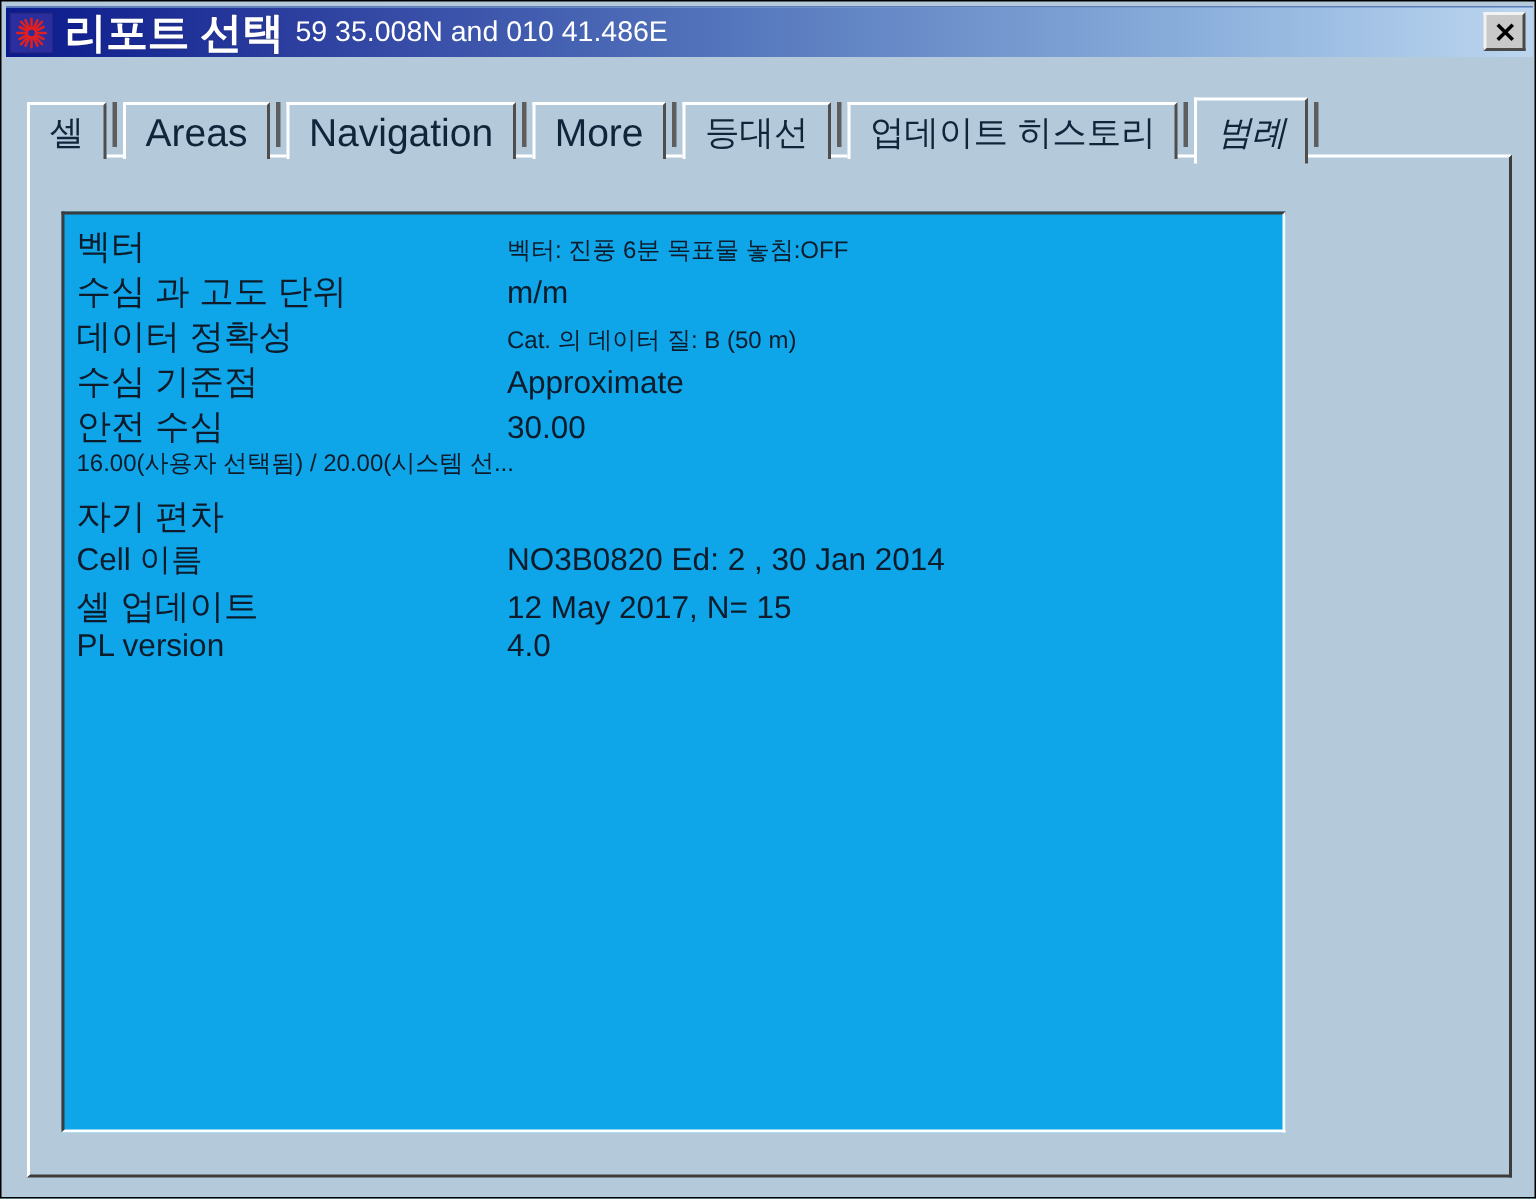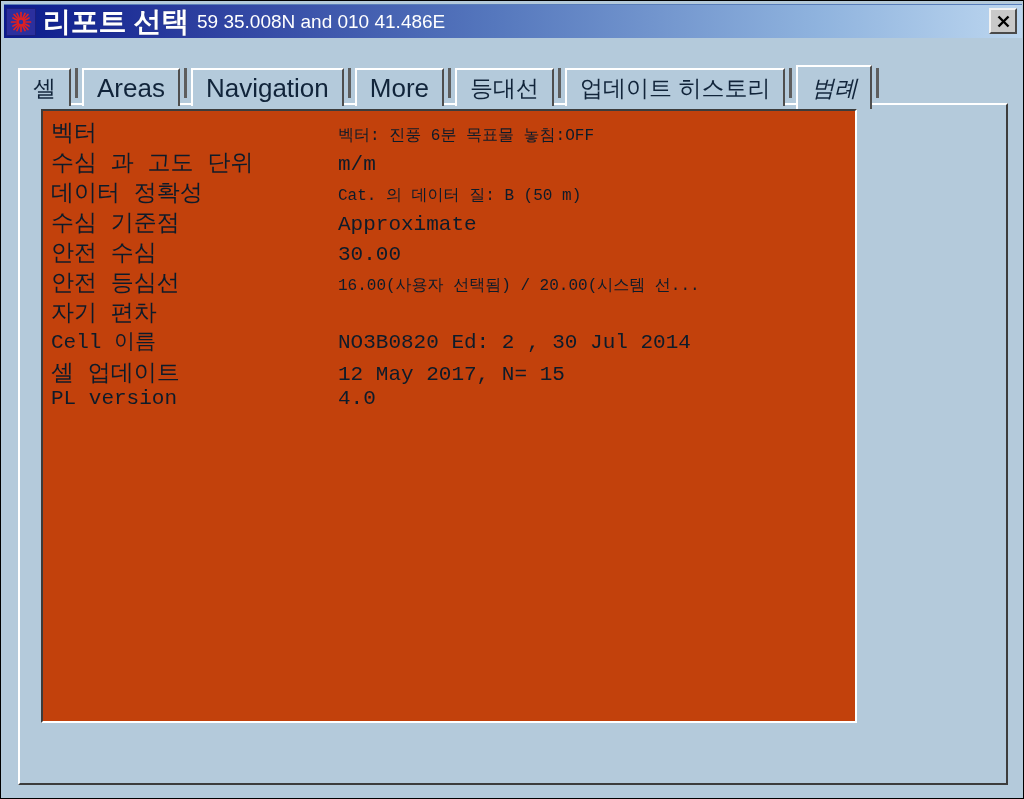--- a/index.html
+++ b/index.html
@@ -146,31 +146,30 @@
     border-left: 2px solid #ffffff;
     border-right: 2px solid #3c3c3c;
     border-bottom: 2px solid #3c3c3c;
     z-index: 2;
   }
 
   
   #legend-box {
     position: absolute;
     left: 21px;
-    top: 4px;
+    top: 36px;
     width: 816px;
     height: 614px;
     box-sizing: border-box;
     border-top: 2px solid #3c3c3c;
     border-left: 2px solid #3c3c3c;
     border-right: 2px solid #ffffff;
     border-bottom: 2px solid #ffffff;
-    background: #c2410c;
+    background: #0ea5e9;
     overflow: hidden;
-    font-family: Liberation Mono, monospace;
   }
 
   
   #legend-rows {
     position: absolute;
     left: 8px;
     top: 6px;
     right: 2px;
   }
   .legend-row {
@@ -276,30 +275,29 @@
           </div>
           <div class="legend-row">
             <div class="legend-label">수심  기준점</div>
             <div class="legend-value">Approximate</div>
           </div>
           <div class="legend-row">
             <div class="legend-label">안전 수심</div>
             <div class="legend-value">30.00</div>
           </div>
           <div class="legend-row">
-            <div class="legend-label">안전 등심선</div>
             <div class="legend-value korean">16.00(사용자 선택됨) / 20.00(시스템 선...</div>
           </div>
           <div class="legend-row">
             <div class="legend-label">자기 편차</div>
             <div class="legend-value"></div>
           </div>
           <div class="legend-row">
             <div class="legend-label latin">Cell 이름</div>
-            <div class="legend-value">NO3B0820 Ed:  2 , 30 Jul 2014</div>
+            <div class="legend-value">NO3B0820 Ed:  2 , 30 Jan 2014</div>
           </div>
           <div class="legend-row">
             <div class="legend-label">셀 업데이트</div>
             <div class="legend-value">12 May 2017, N= 15</div>
           </div>
           <div class="legend-row">
             <div class="legend-label latin">PL version</div>
             <div class="legend-value">4.0</div>
           </div>
         </div>

